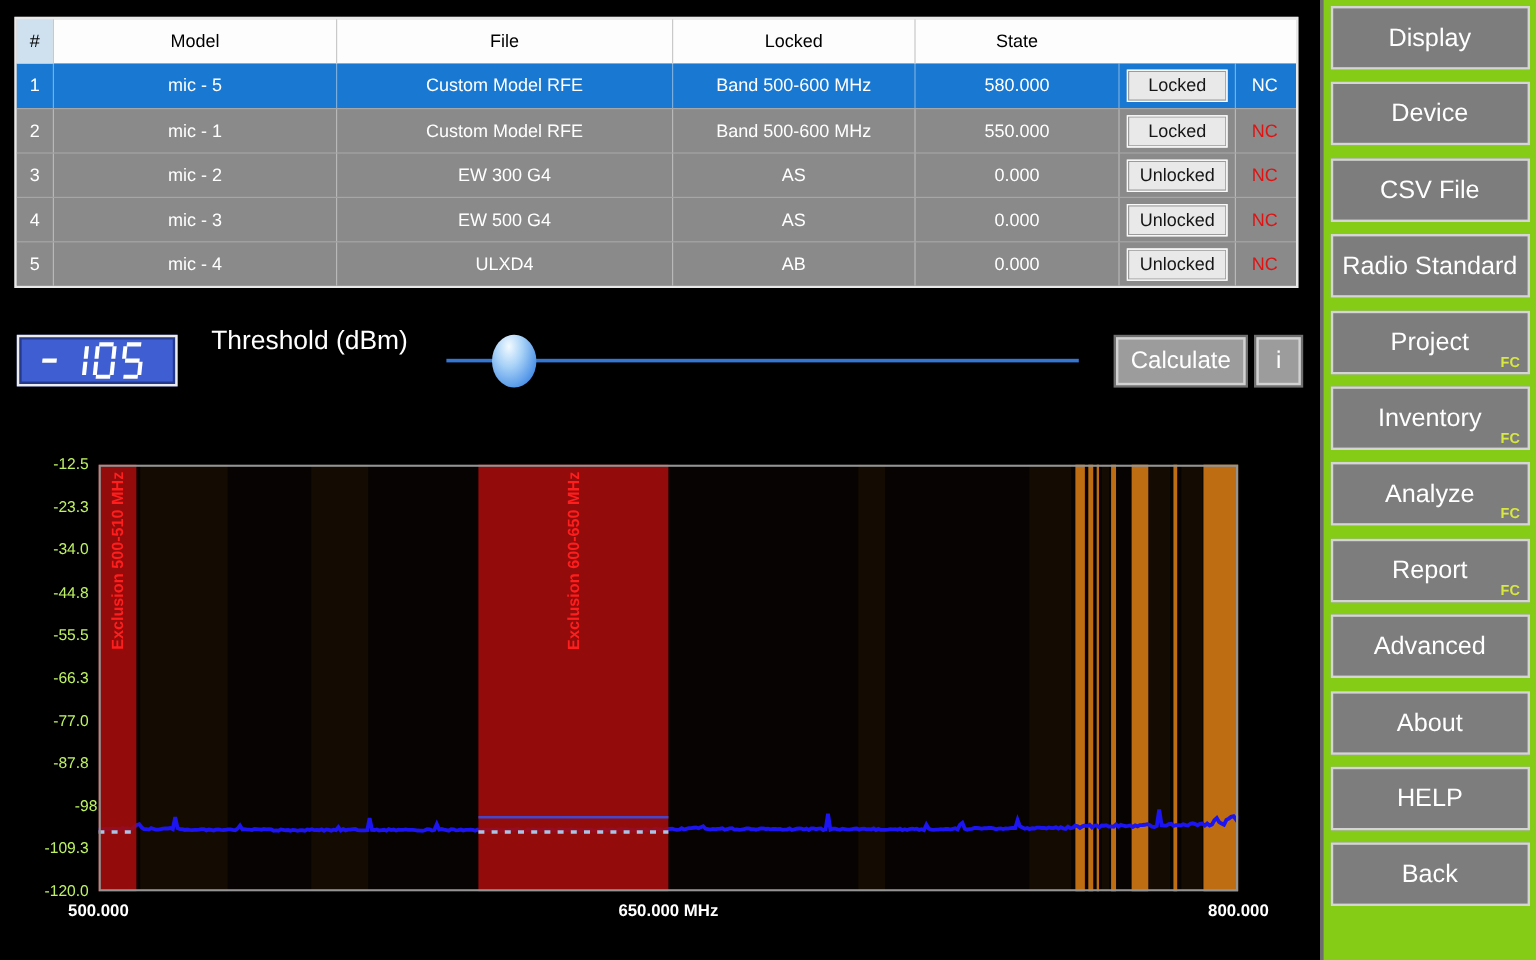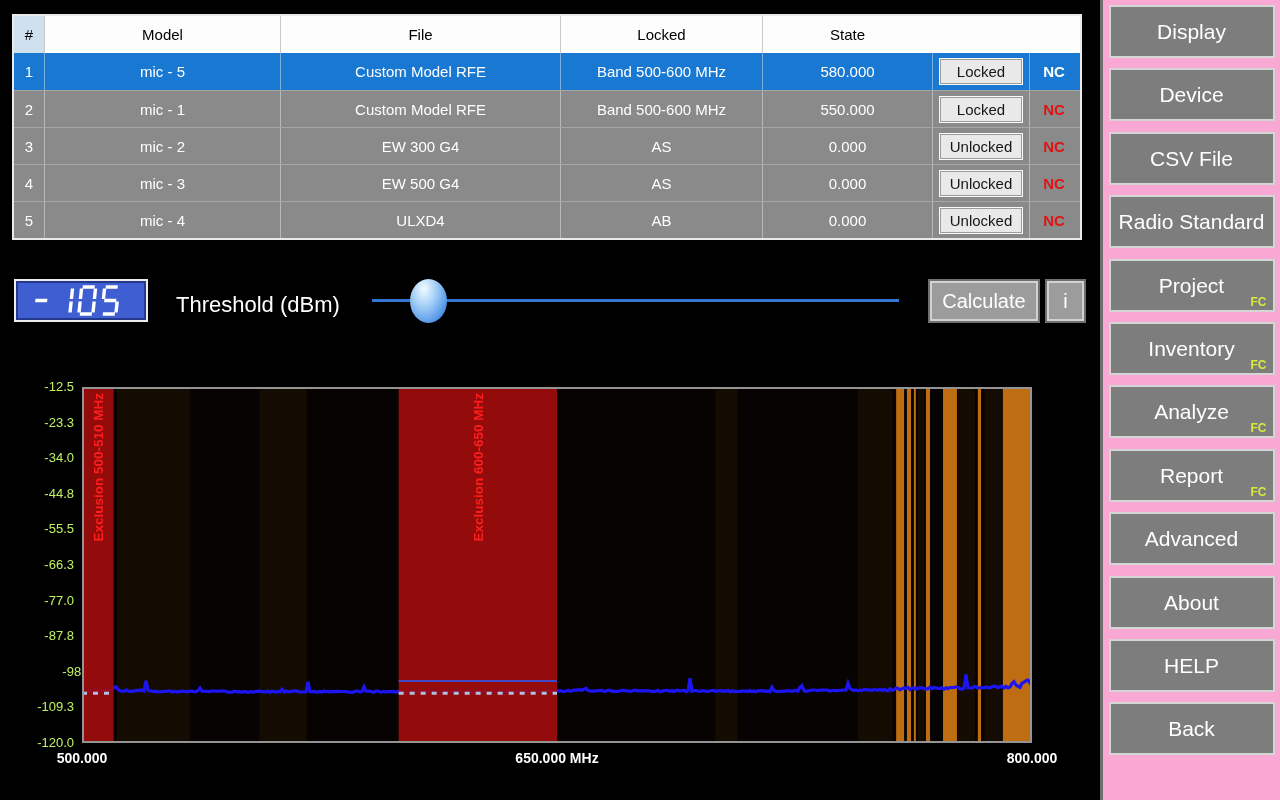--- a/index.html
+++ b/index.html
@@ -13,43 +13,43 @@
   .trow.header .cell{color:#000;font-size:15px;border-left:1px solid #c9c9c9;}
   .trow.header .cell:first-child{background:#cfe0ef;border-left:none;}
   .trow.body{height:37px;background:#8a8a8a;border-top:1px solid #a6a6a6;}
   .trow.body:first-of-type{border-top:none;}
   .trow.body.selected{background:#1878d2;}
   .cell{display:flex;align-items:center;justify-content:center;color:#fff;font-size:15px;overflow:hidden;white-space:nowrap;}
   .trow.body .cell{border-left:1px solid rgba(240,240,240,.45);}
   .trow.body .cell:first-child{border-left:none;}
   .lock-btn{display:inline-block;min-width:84px;padding:4px 8px;background:#e9e9e9;color:#161616;
             border:1px solid #fafafa;box-shadow:0 0 0 1px #9b9b9b inset;font-size:15px;text-align:center;cursor:pointer;}
-  .state-nc{font-weight:bold;font-size:15px;}
+  .state-nc{font-weight:normal;font-size:15px;}
 
   
   .seg-box{position:absolute;left:14px;top:279px;width:134px;height:43px;background:#3e5ed2;
            border:2px solid #ececec;box-shadow:0 0 0 2px #24388c inset;display:flex;align-items:center;justify-content:center;}
-  .thr-label{position:absolute;left:176px;top:292px;color:#fff;font-size:22px;}
+  .thr-label{position:absolute;left:176px;top:271px;color:#fff;font-size:22px;}
   .slider{position:absolute;left:372px;top:279px;width:527px;height:44px;cursor:pointer;}
   .slider .track{position:absolute;left:0;right:0;top:20px;height:3px;background:#3576d2;}
   .slider .thumb{position:absolute;top:0;width:37px;height:44px;border-radius:50%;
       background:radial-gradient(ellipse at 38% 22%,#f2faff 0%,#a8d2f7 35%,#4a90e6 78%,#2e6ec4 100%);cursor:grab;}
   .calc-btn{position:absolute;left:930px;top:281px;width:108px;height:40px;background:#9c9c9c;border:2px solid #d2d2d2;
             box-shadow:0 0 0 2px #6f6f6f;color:#fff;font-size:20px;cursor:pointer;}
   .info-btn{position:absolute;left:1047px;top:281px;width:37px;height:40px;background:#9c9c9c;border:2px solid #d2d2d2;
             box-shadow:0 0 0 2px #6f6f6f;color:#fff;font-size:20px;cursor:pointer;}
 
   
   .chart{position:absolute;left:0;top:370px;width:1100px;height:430px;}
   .ylab{position:absolute;color:#bef264;font-size:13px;width:72px;text-align:right;}
   .xlab{position:absolute;color:#fff;font-size:14px;font-weight:600;transform:translateX(-50%);white-space:nowrap;}
   .plot{position:absolute;left:82px;top:17px;}
 
   
-  .sidebar{position:absolute;right:0;top:0;width:180px;height:800px;background:#f9a8d4;border-left:3px solid #6e6e6e;padding-top:5px;}
+  .sidebar{position:absolute;right:0;top:0;width:180px;height:800px;background:#84cc16;border-left:3px solid #6e6e6e;padding-top:5px;}
   .side-btn{position:relative;display:block;width:166px;height:53px;margin:0 auto 10.4px auto;background:#7d7d7d;
             border:2px solid #d5d5d5;color:#fff;font-size:21px;text-align:center;line-height:49px;cursor:pointer;}
   .side-btn .fc{position:absolute;right:6px;bottom:1px;line-height:normal;color:#d7e83f;font-size:12px;font-weight:bold;}
 </style>
 </head>
 <body>
 
 <div class="app">
 
   <div class="dev-table">

